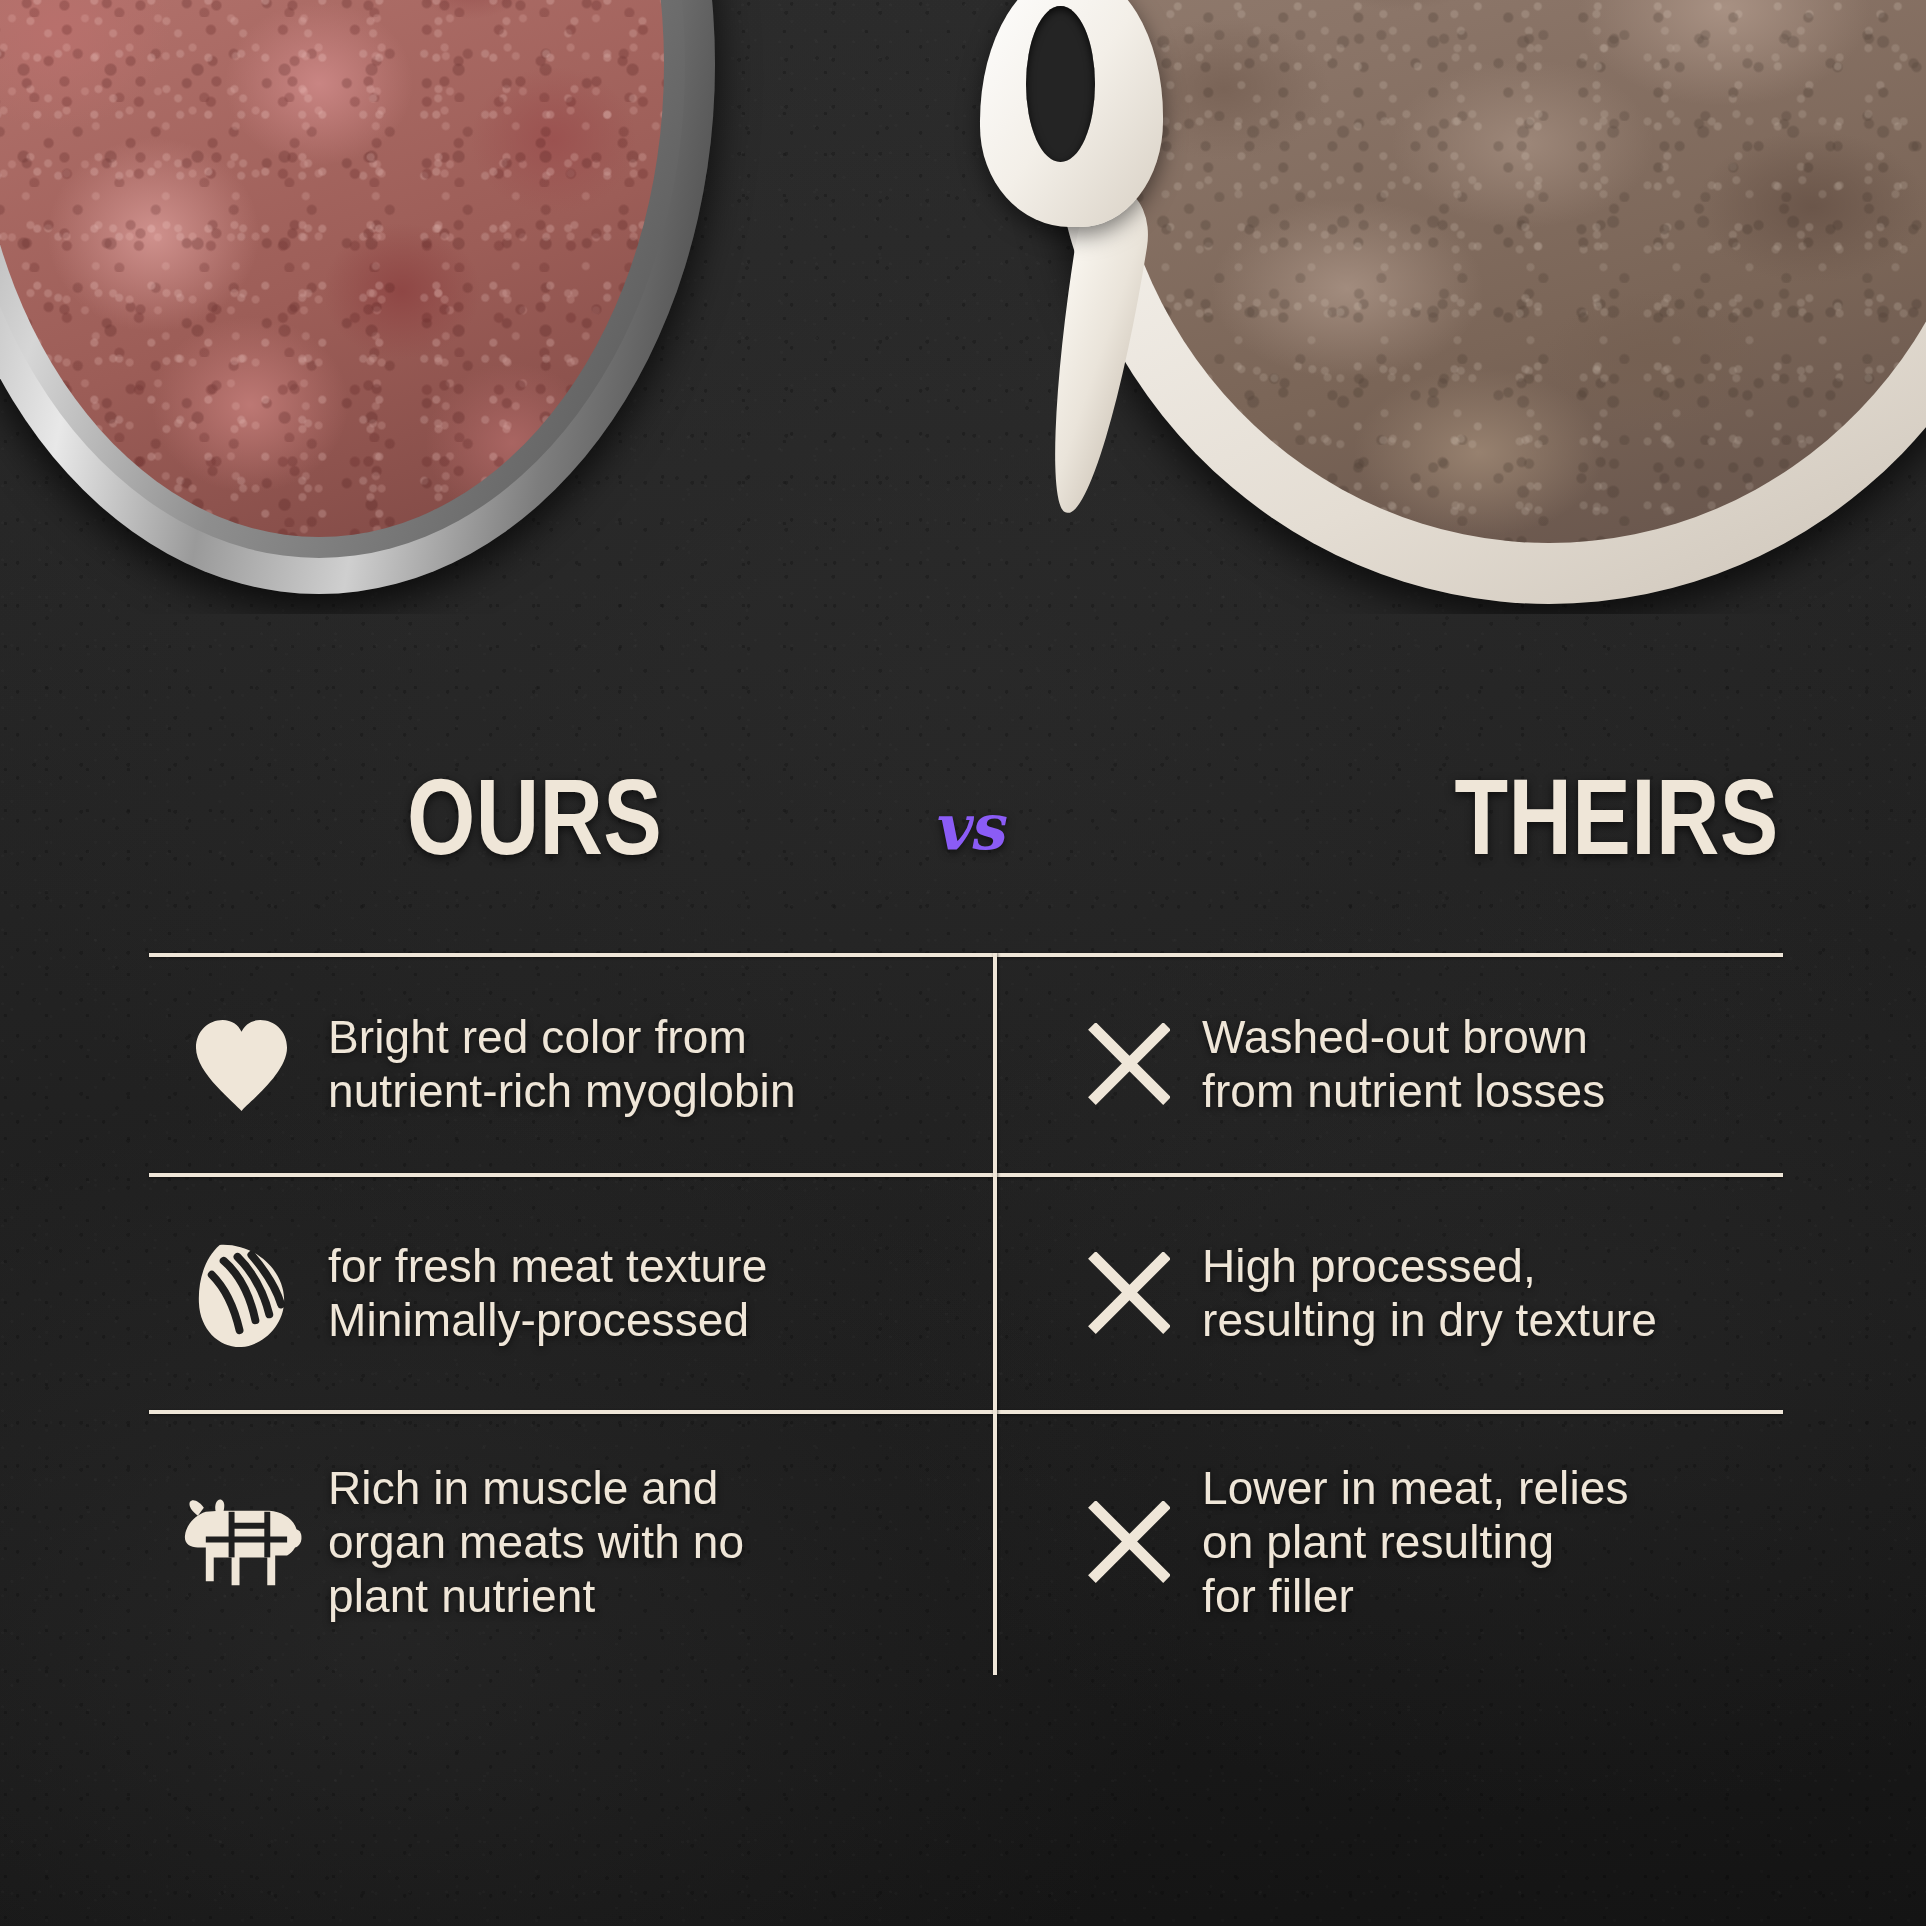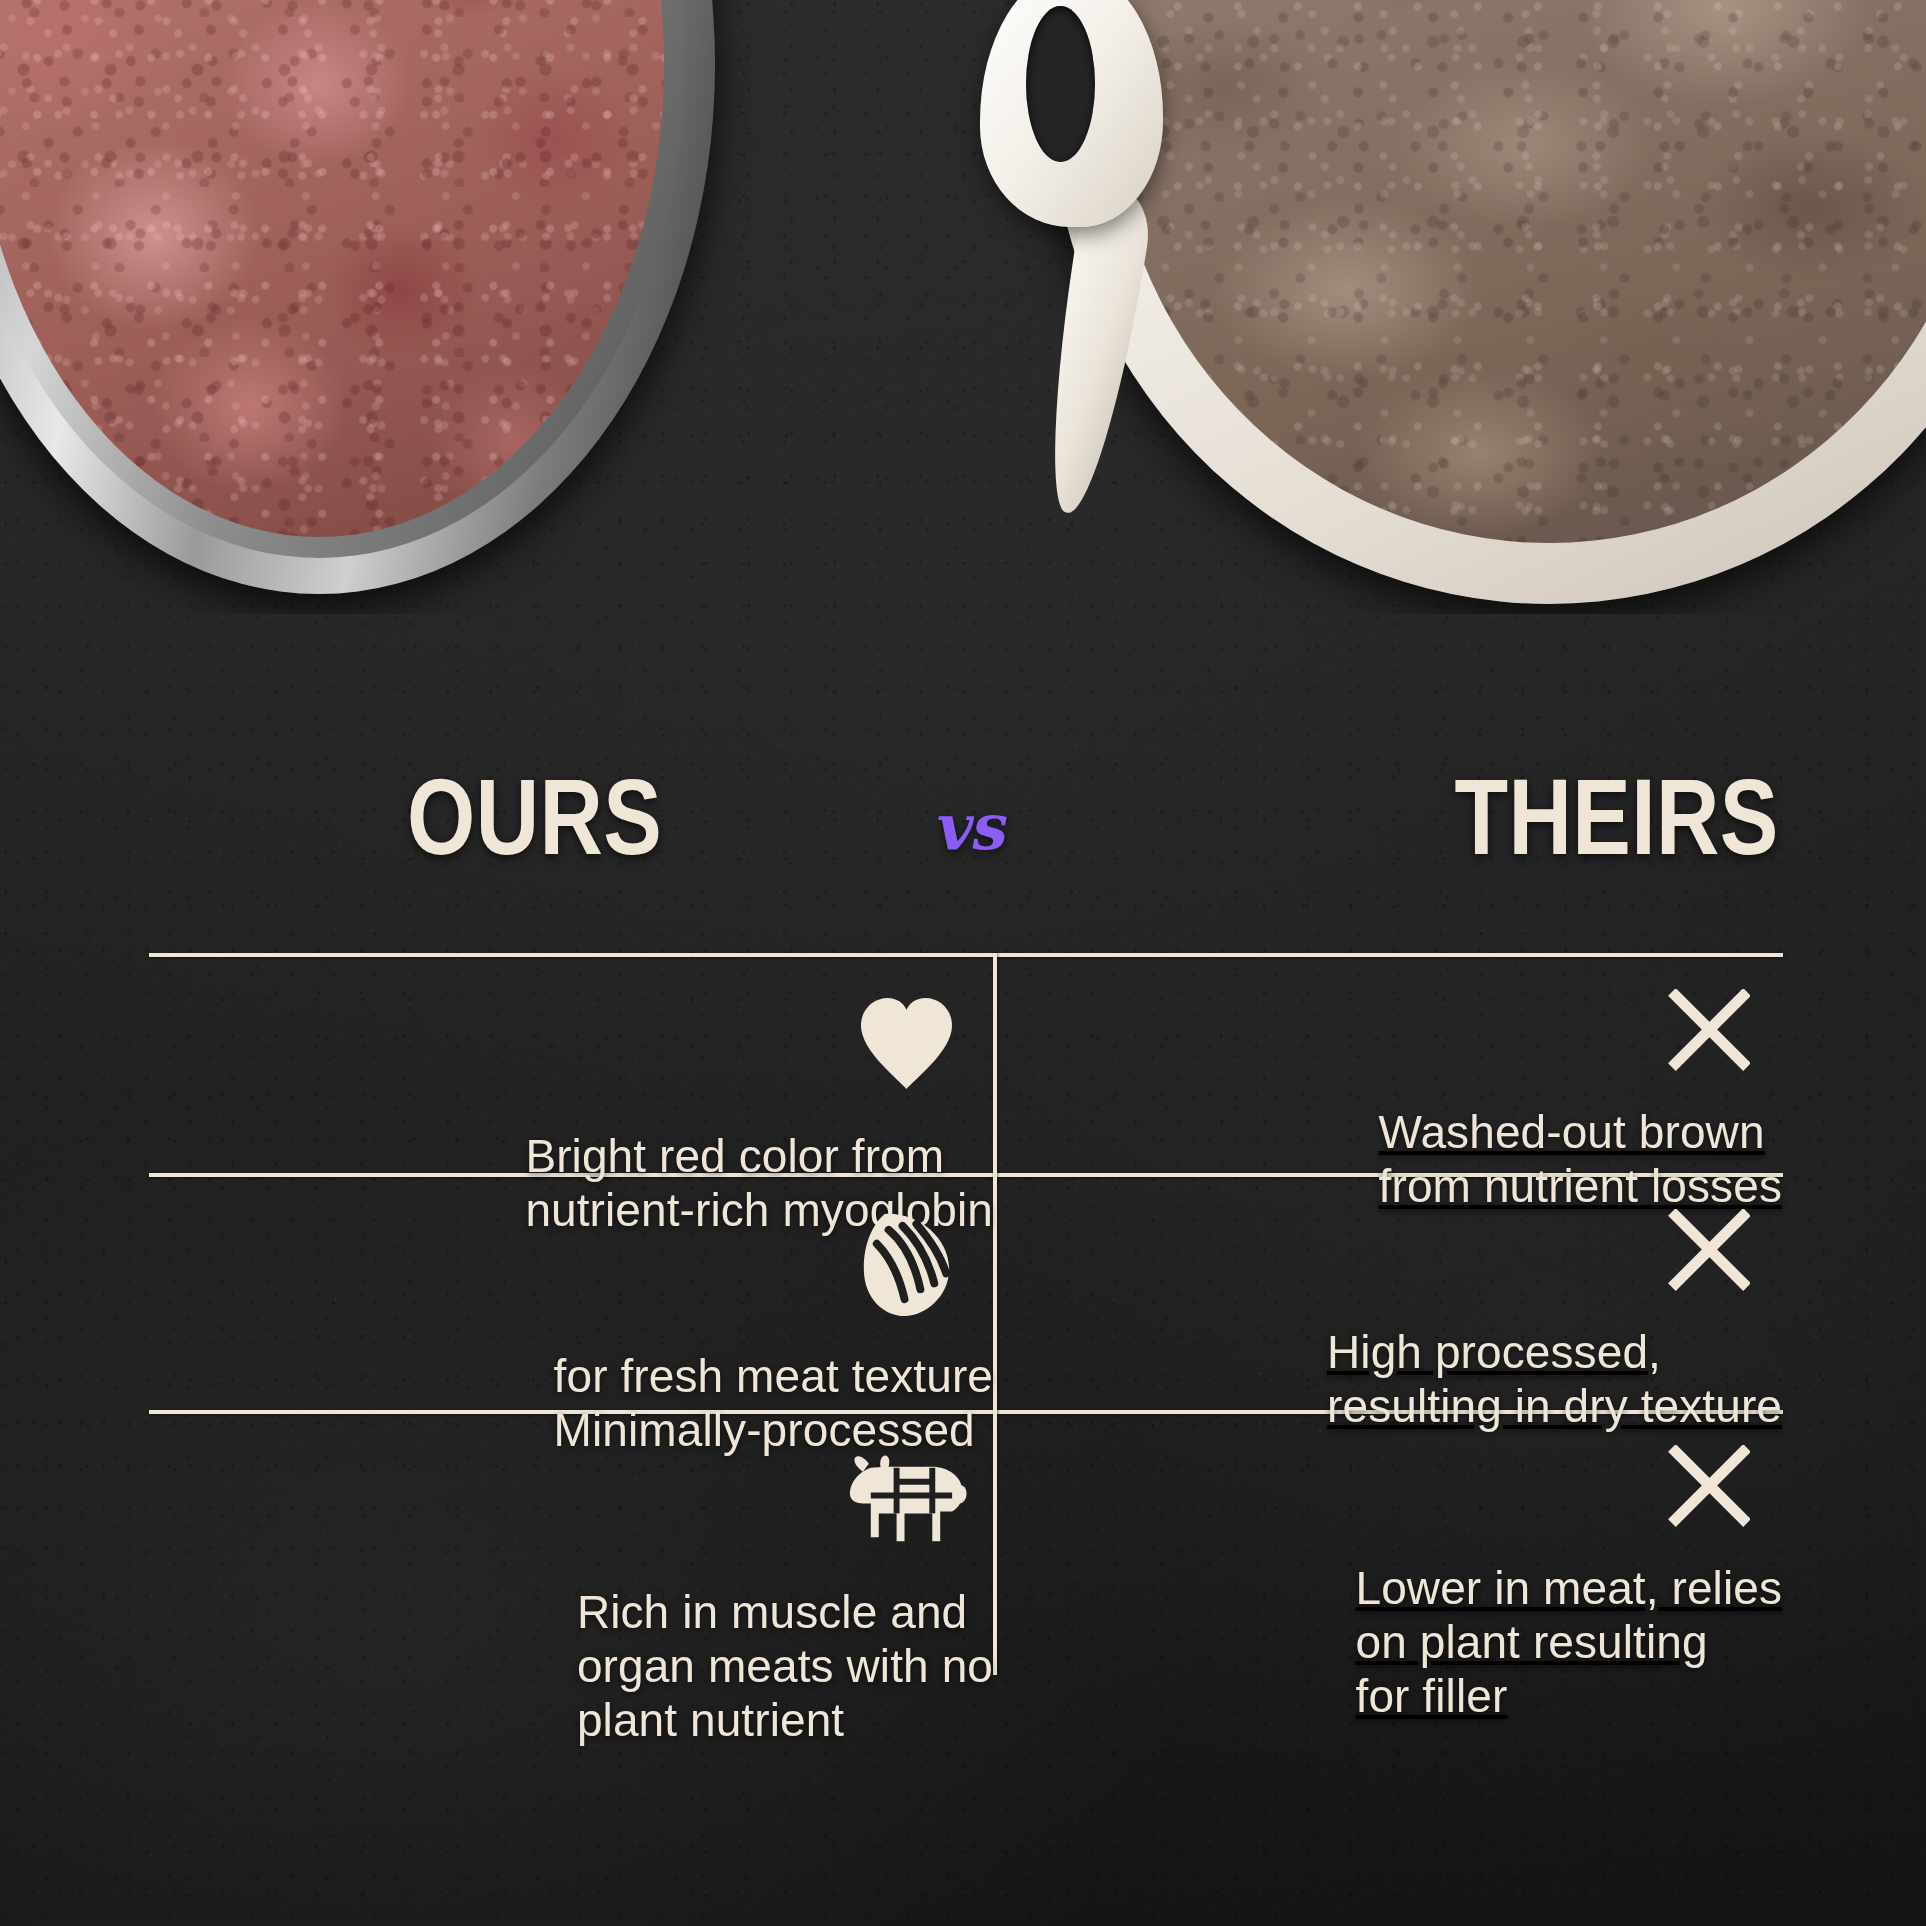--- a/index.html
+++ b/index.html
@@ -253,23 +253,23 @@
     width:4px; height:722px;
     background:#EFE6D8;
     box-shadow:1px 0 3px rgba(0,0,0,.5);
   }
 
   .row { position:absolute; left:0; width:1634px; display:flex; }
   .row-1 { top:4px;   height:216px; }
   .row-2 { top:224px; height:234px; }
   .row-3 { top:460px; height:260px; }
 
-  .cell { display:flex; align-items:flex-end;flex-direction:column; }
+  .cell { display:flex; align-items:center; }
   .cell-left  { width:844px; padding-left:6px; }
-  .cell-right { width:789px; padding-left:36px;text-decoration:underline; }
+  .cell-right { width:789px; padding-left:60px; }
 
   .icon-wrap {
     width:173px; flex:0 0 173px;
     display:flex; align-items:center; justify-content:center;
   }
   .icon-wrap svg { display:block; }
 
   .cell-text {
     color:#EFE6D8;
     font-size:46px;

